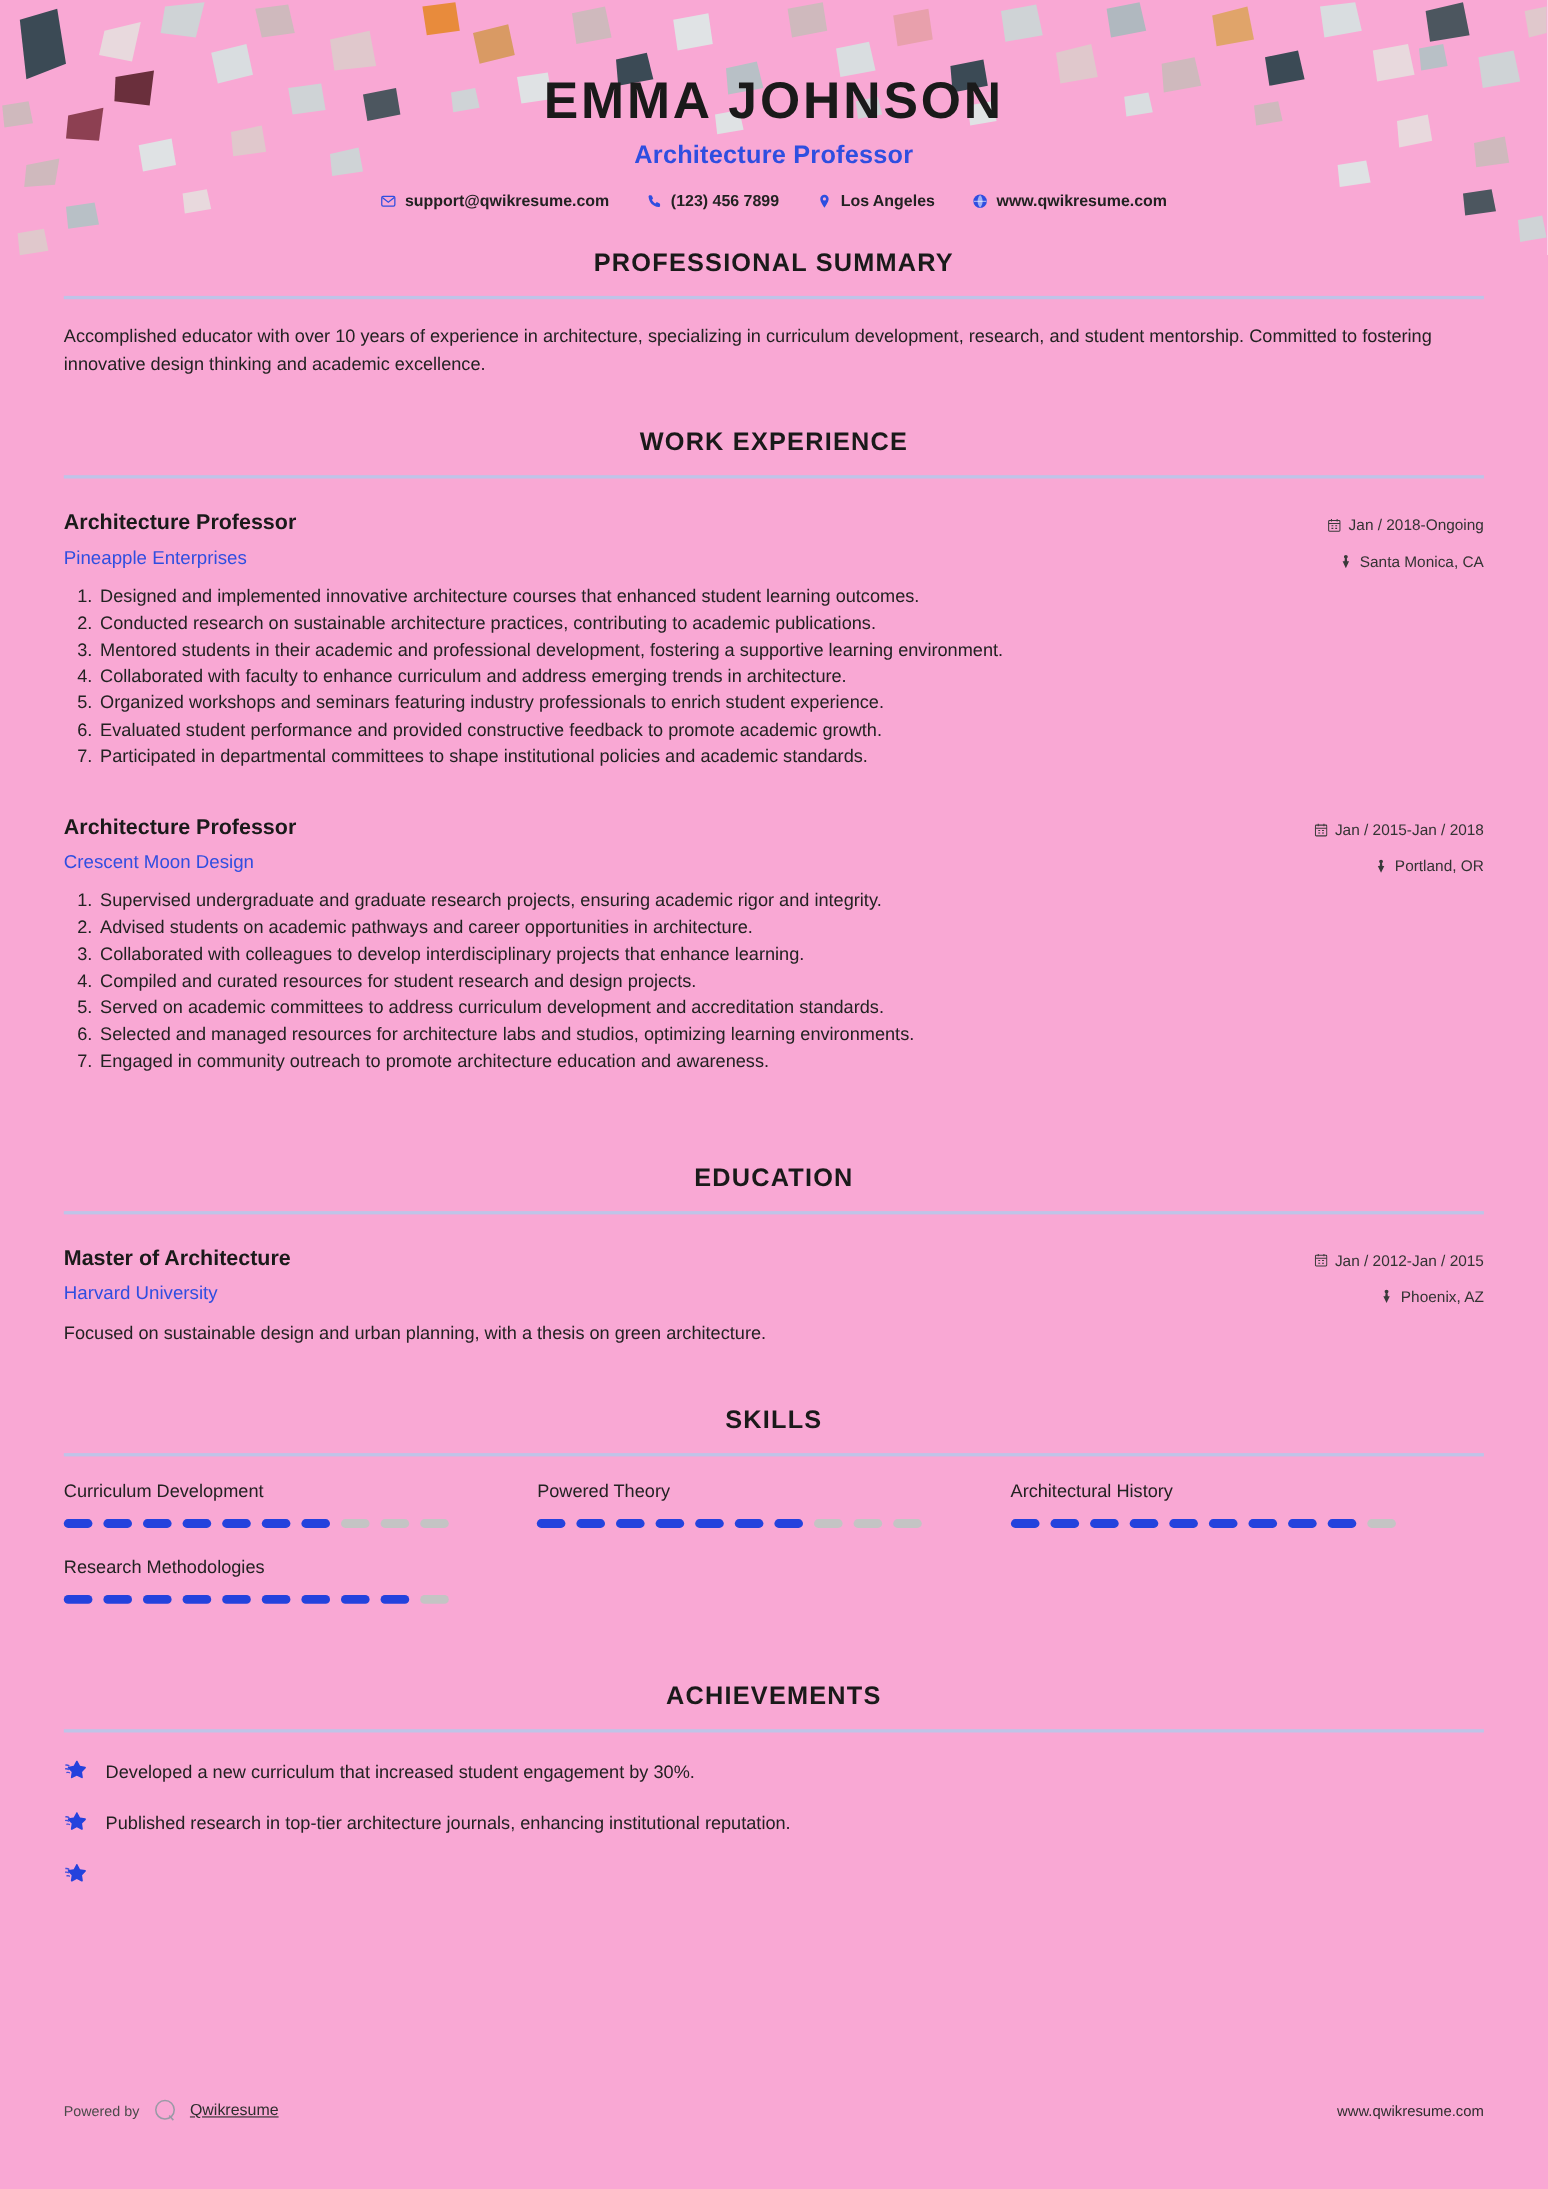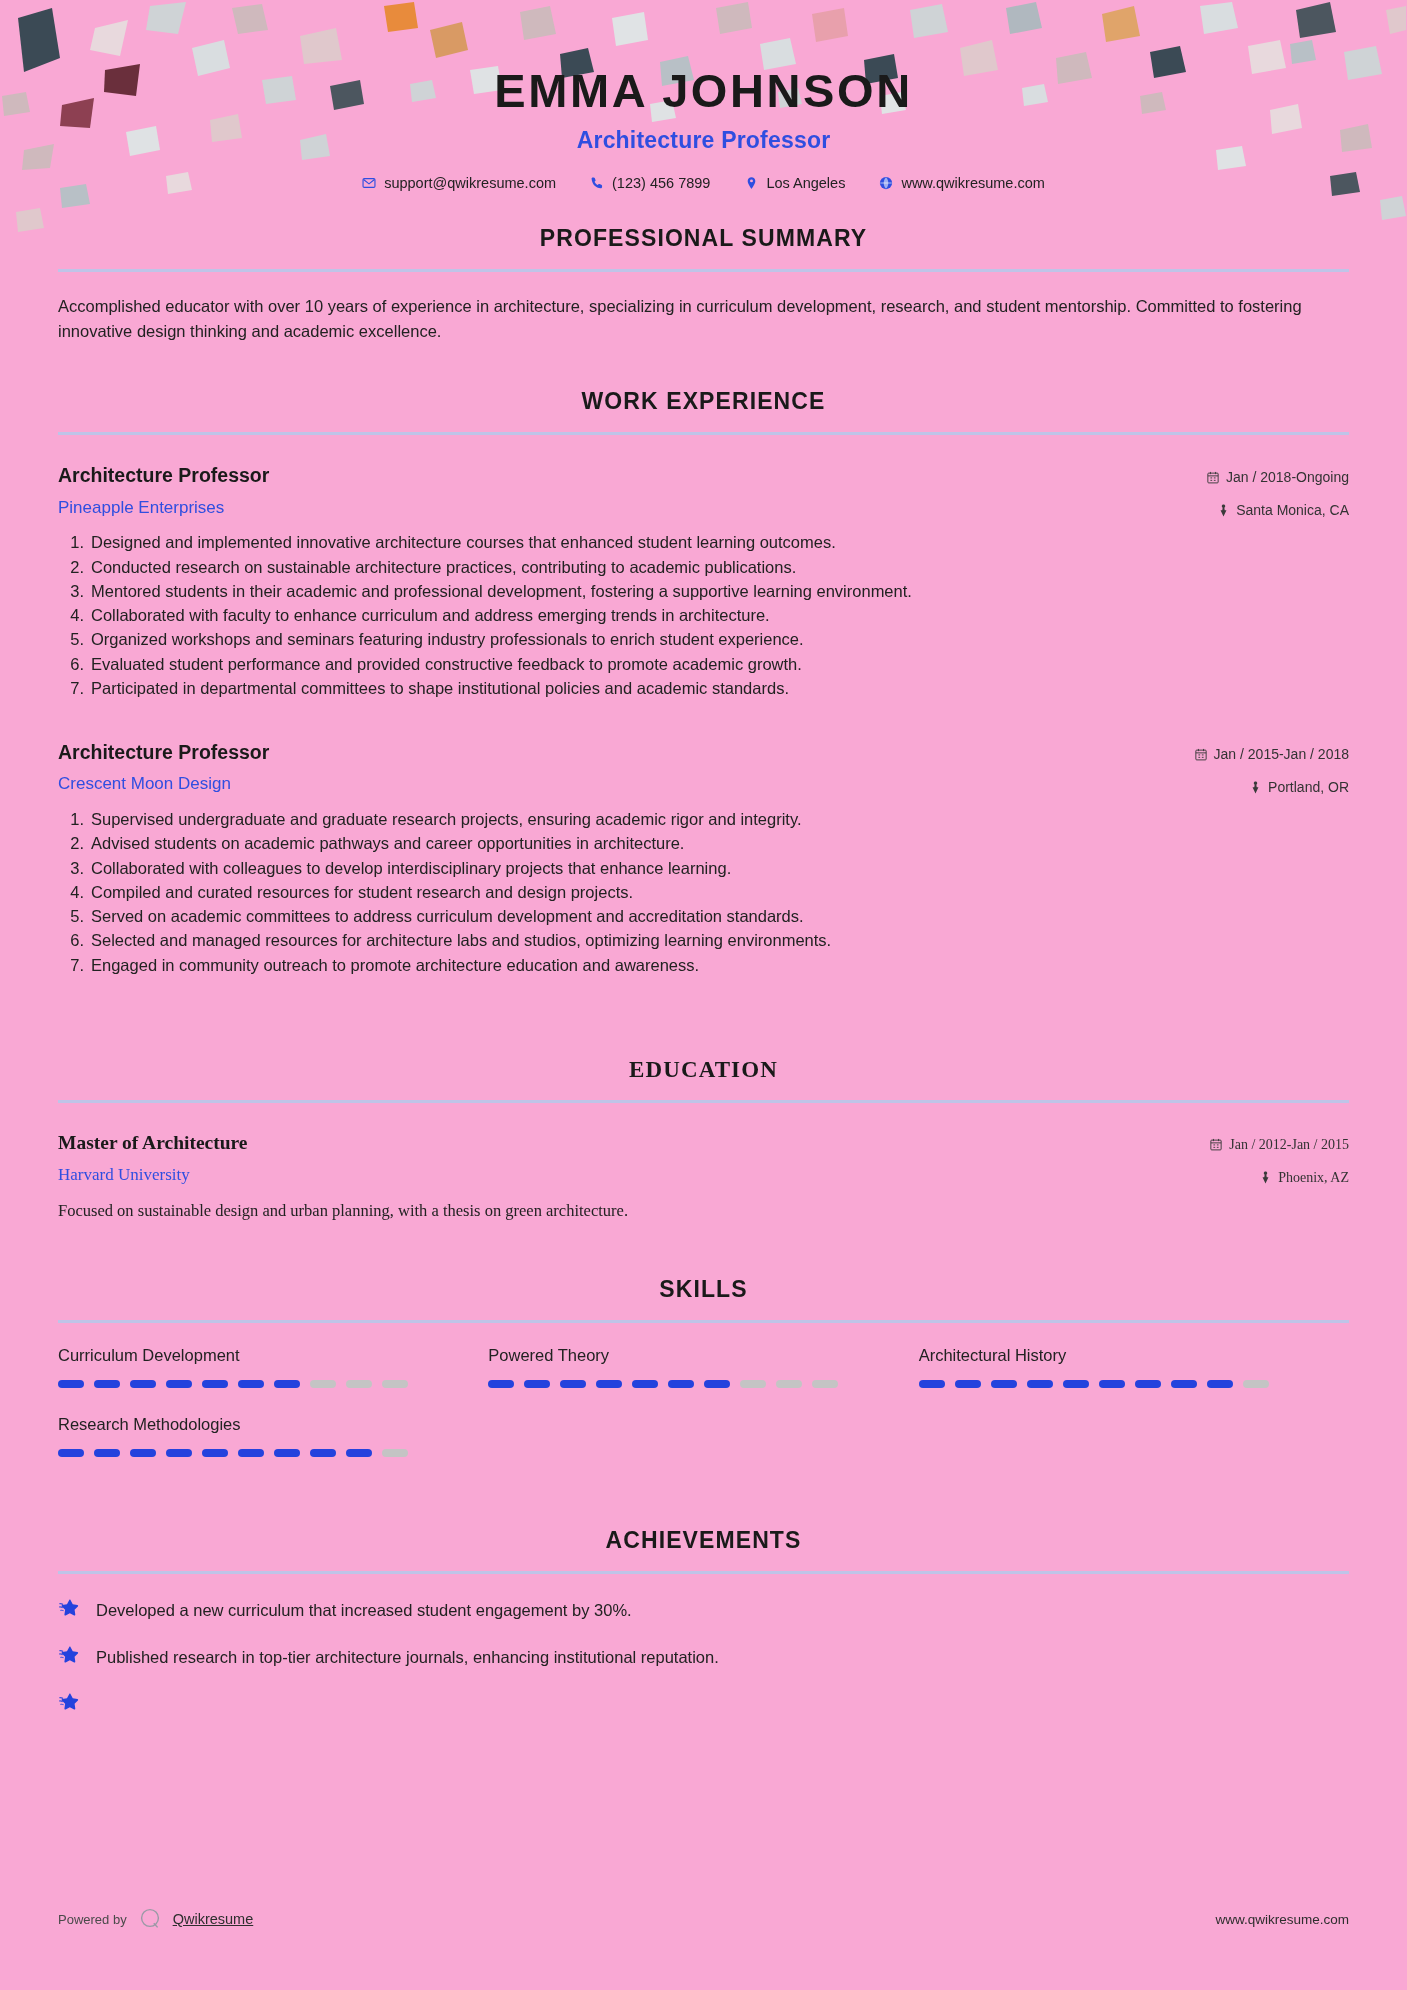--- a/index.html
+++ b/index.html
@@ -51,21 +51,21 @@
     color: #2f4ee0;
     letter-spacing: 0.2px;
   }
   .contact {
     margin-top: 21px;
     display: flex;
     justify-content: center;
     align-items: center;
     gap: 0;
     font-size: 14.5px;
-    font-weight: 400;
+    font-weight: 700;
     color: #222;
   }
   .contact-item {
     display: inline-flex;
     align-items: center;
     gap: 8px;
     padding: 0 17px;
   }
   .contact-item .ico {
     display: inline-flex;
@@ -252,21 +252,21 @@
   .footer-logo svg { display: block; }
   .footer-brand {
     font-size: 14.5px;
     color: #2e2e2e;
     text-decoration: underline;
   }
   .footer-right { font-size: 13.5px; color: #2e2e2e; }
 
   .sp-work { margin-top: 44px; }
   .sp-entry2 { margin-top: 40px; }
-  .sp-edu { margin-top: 80px; font-family: Liberation Serif, serif; }
+  .sp-edu { margin-top: 80px; }
   .sp-entry { margin-top: 28px; }
   .sp-skills { margin-top: 52px; }
   .sp-ach { margin-top: 44px; }
 </style>
 </head>
 <body>
 
 <div class="page">
 
   <div class="confetti-layer">

